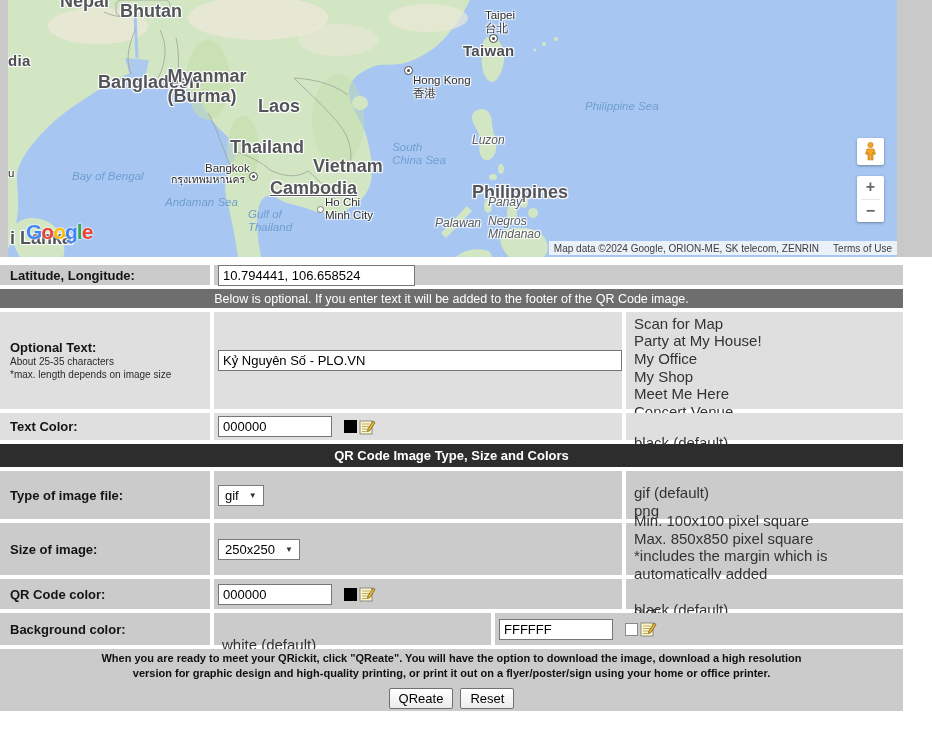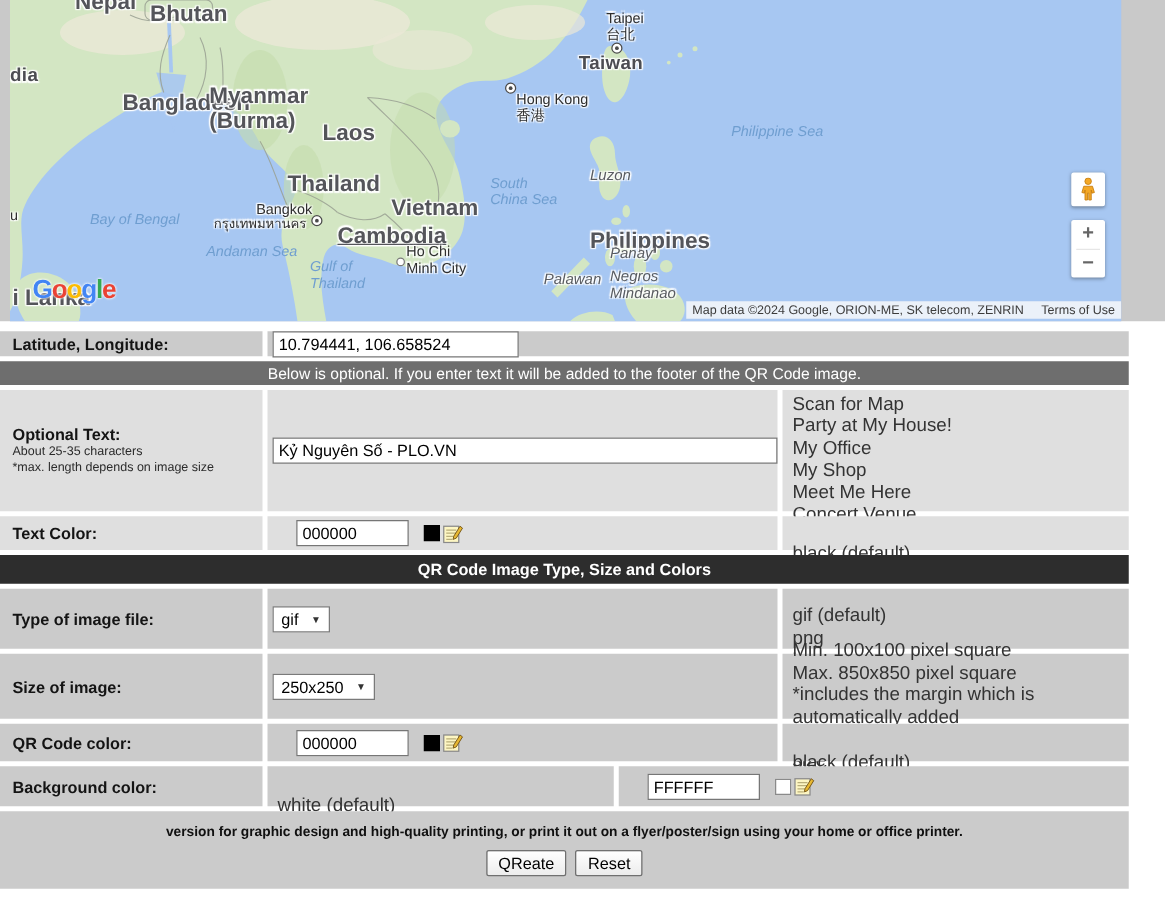--- a/index.html
+++ b/index.html
@@ -55,21 +55,21 @@
   .row-h6 { height:48px; }
   .row-h7 { height:52px; }
   .row-h8 { height:30px; }
   .row-h9 { height:32px; }
   .row-footer { height:62px; background:#cbcbcb; display:flex; flex-direction:column; align-items:center; justify-content:center; }
   .lbl { font-weight:bold; font-size:13px; color:#141414; }
   .sub { font-size:10px; color:#2b2b2b; line-height:1.3; }
   .examples { font-size:15px; color:#333; line-height:1.18; white-space:pre-line;margin-top:32px; }
   .txt-input { height:21px; border:1px solid #767676; background:#fff; font-family:"Liberation Sans",sans-serif;
                font-size:13px; padding:1px 4px; color:#000; }
-  .w-lat { width:197px; } .w-opt { width:406px; } .w-col { width:90px;margin-left:19px; }
+  .w-lat { width:197px; } .w-opt { width:406px; } .w-col { width:114px; }
   .swatch { width:13px; height:13px; margin-left:12px; flex:none; }
   .swatch.black { background:#000; }
   .swatch.white { background:#fff; border:1px solid #8a8a8a; }
   .editicon { margin-left:2px; cursor:pointer; flex:none; display:flex; }
   .selectbox { height:21px; border:1px solid #7a7a7a; background:#fff; font-size:13px; color:#000;
                display:flex; align-items:center; padding:0 6px; gap:10px; cursor:pointer; }
   .selectbox .arrow { font-size:8px; color:#333; }
   .foot-txt { font-size:11px; font-weight:bold; color:#101010; text-align:center; line-height:1.35; }
   .btn-row { display:flex; gap:7px; margin-top:7px; }
   .btn { font-family:"Liberation Sans",sans-serif; font-size:13px; color:#000; background:linear-gradient(#ffffff,#ececec);
@@ -327,20 +327,21 @@
           <svg width="17" height="16" viewBox="0 0 17 16">
             <rect x="1" y="2" width="12" height="13" fill="#fdf6c3" stroke="#8a8a8a"></rect>
             <path d="M3,5 H11 M3,7.5 H11 M3,10 H11 M3,12.5 H8" stroke="#b9ae7a" stroke-width="1"></path>
             <path d="M9,10 L14,2 L16,3.5 L11,11.5 L8.5,12.5 Z" fill="#e8b831" stroke="#7a5c1e" stroke-width="0.8"></path>
           </svg>
         </span>
       </div>
     </div>
 
     <div class="row-footer">
+      <div class="foot-txt">When you are ready to meet your QRickit, click "QReate". You will have the option to download the image, download a high resolution</div>
       <div class="foot-txt">version for graphic design and high-quality printing, or print it out on a flyer/poster/sign using your home or office printer.</div>
       <div class="btn-row">
         <button class="btn">QReate</button>
         <button class="btn">Reset</button>
       </div>
     </div>
 
   </div>
 </div>
 

